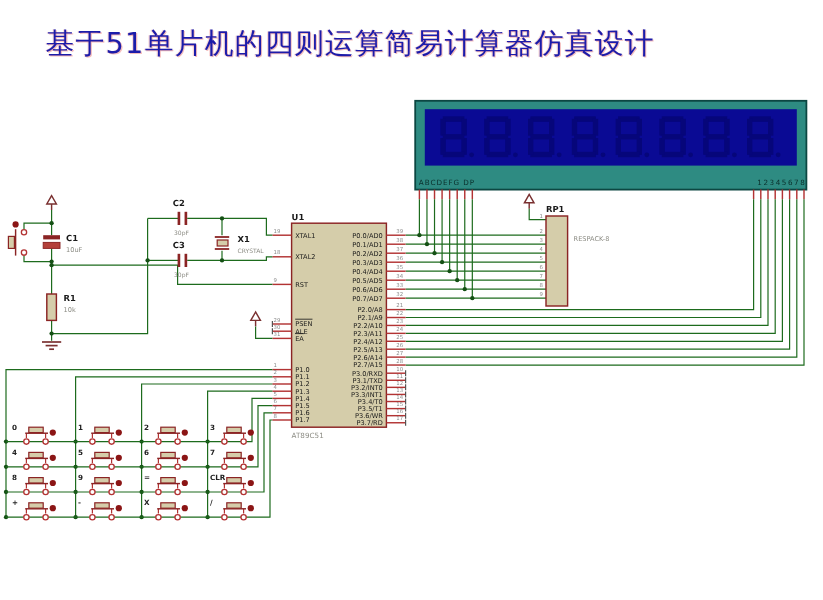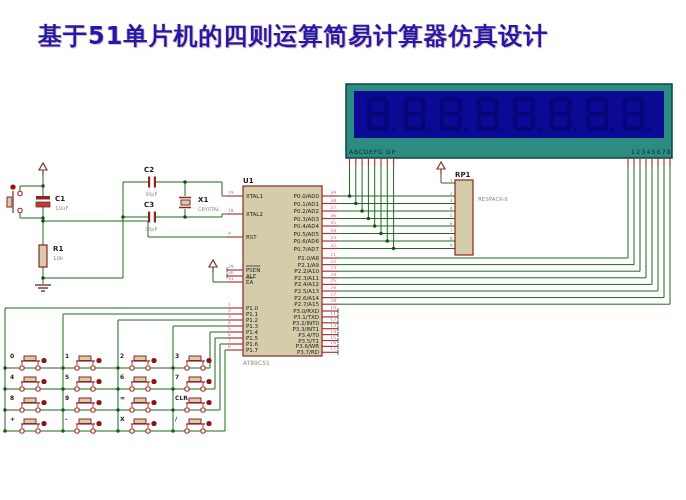--- a/index.html
+++ b/index.html
@@ -1,18 +1,18 @@
 <!DOCTYPE html>
 <html><head>
 <meta charset="utf-8">
 <style>
   html,body{margin:0;padding:0;background:#fff;}
   .stage{position:relative;width:686px;height:500px;background:#ffffff;overflow:hidden;
          font-family:"DejaVu Sans","Liberation Sans",sans-serif;}
-  .title{position:absolute;left:38px;top:20px;font-size:24px;font-weight:bold;letter-spacing:1px;
+  .title{position:absolute;left:38px;top:20px;font-size:24px;font-weight:normal;letter-spacing:1px;
          text-shadow:1px 1px 0 rgba(220,40,40,.30),-1px 0 0 rgba(220,40,40,.18);white-space:nowrap;}
   svg{position:absolute;left:0;top:0;}
   svg text{font-family:"DejaVu Sans","Liberation Sans",sans-serif;}
 </style>
 </head>
 <body>
 
 <div class="stage">
   <div class="title" style="color: rgb(28, 28, 170);">基于51单片机的四则运算简易计算器仿真设计</div>
   <svg id="schematic" width="686" height="500" viewBox="0 0 686 500">

